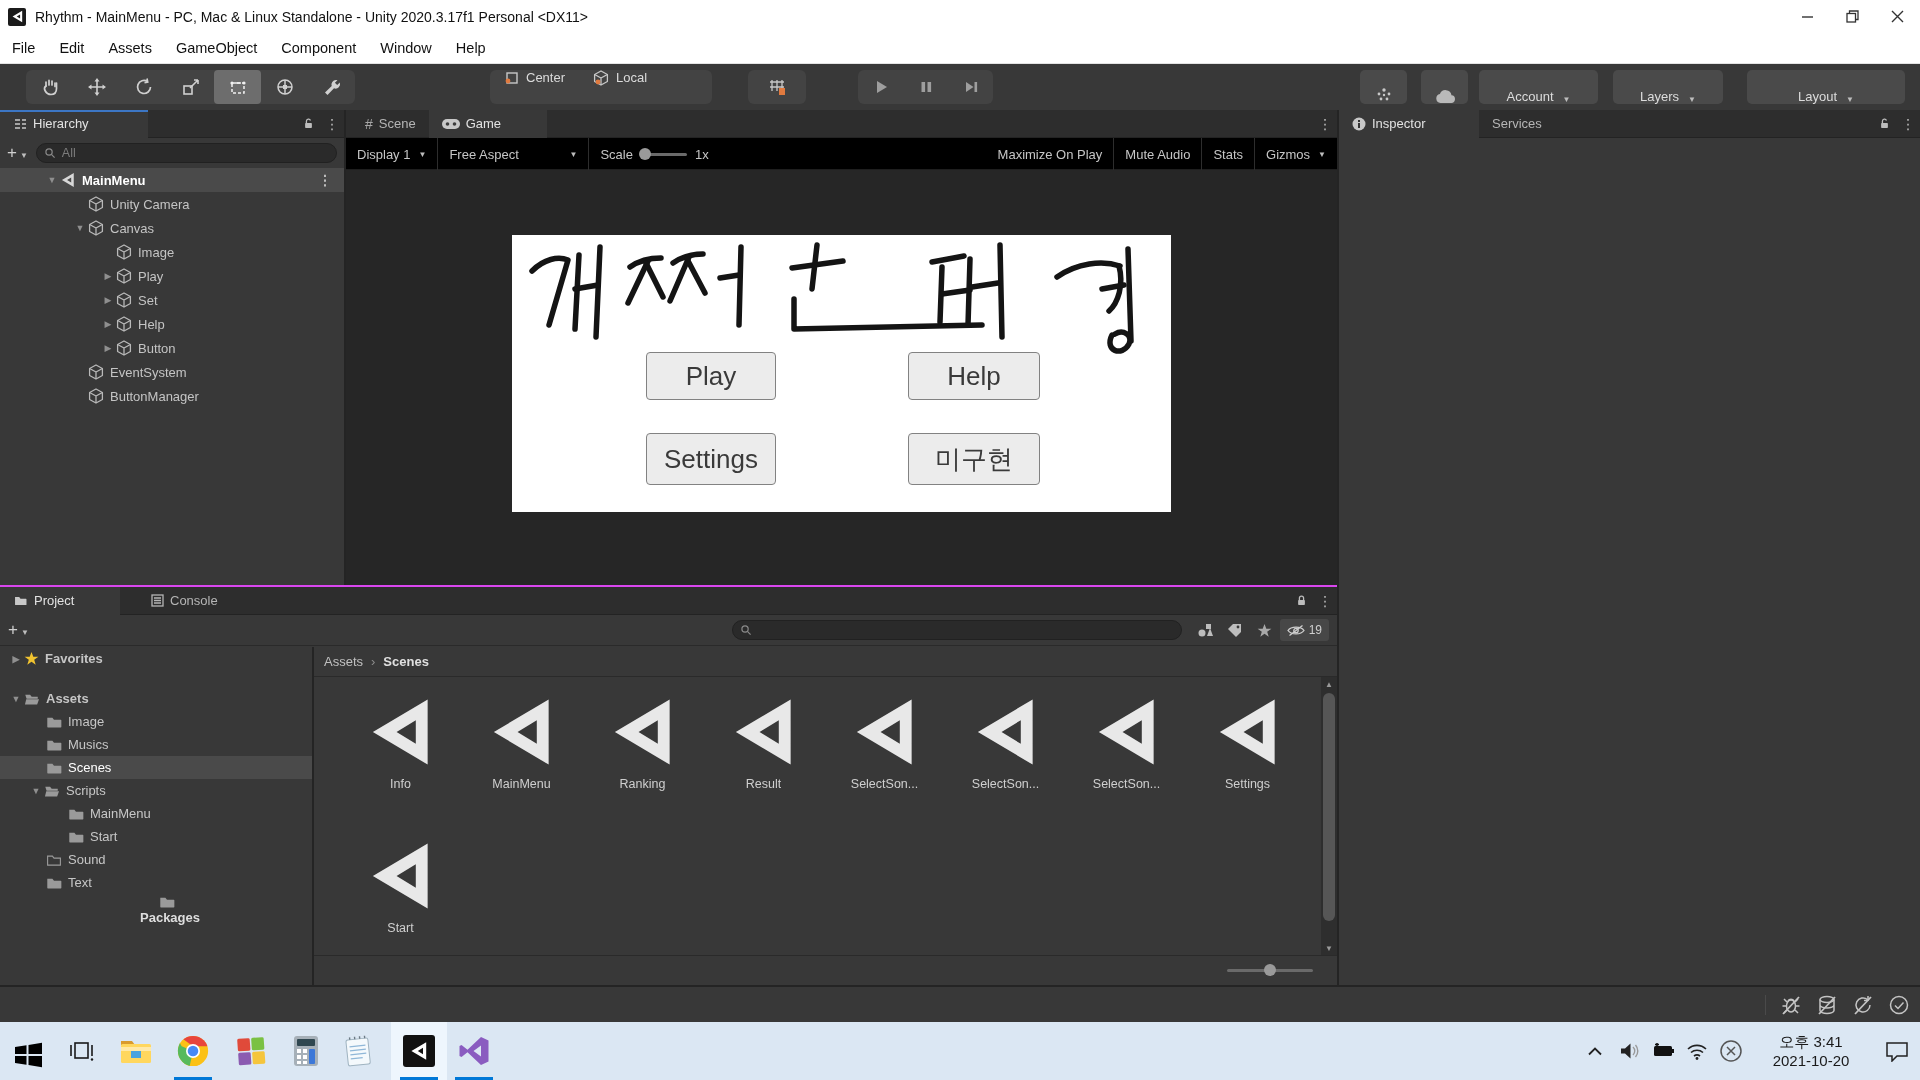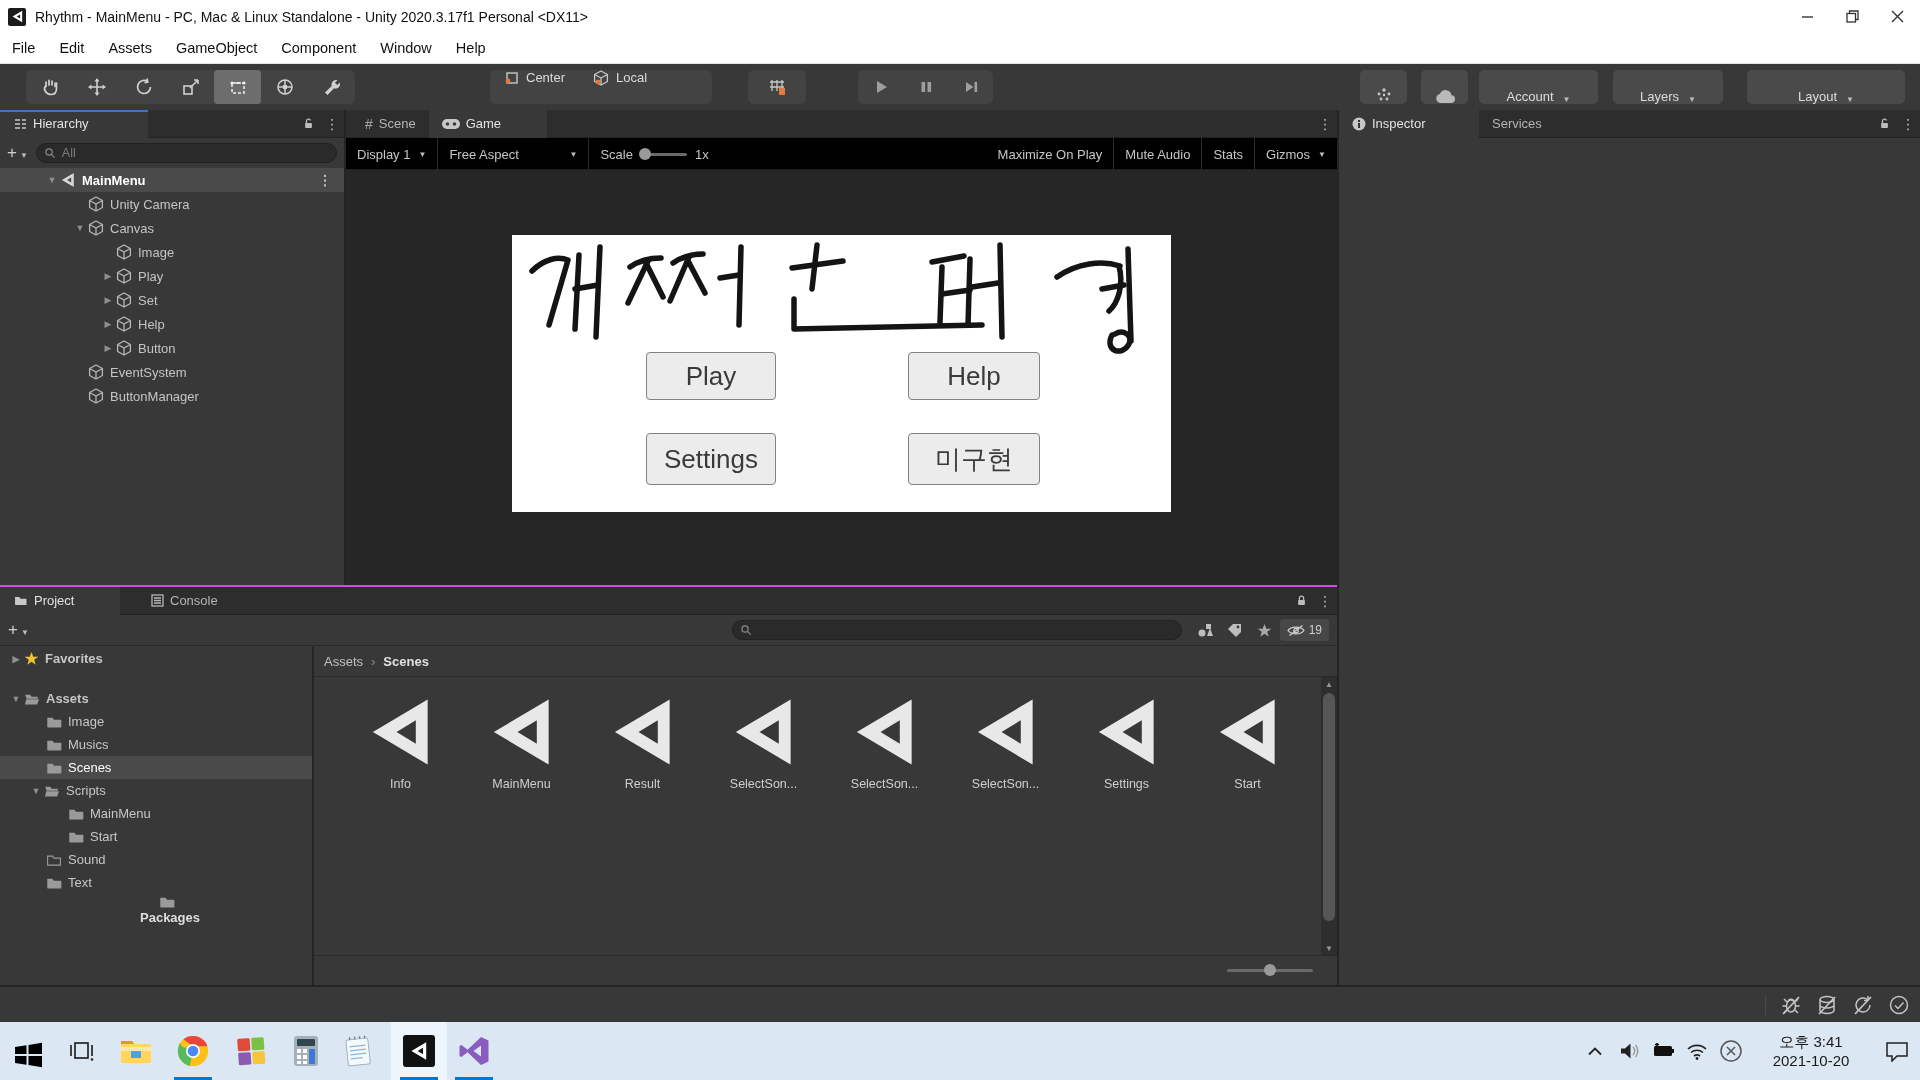--- a/index.html
+++ b/index.html
@@ -662,20 +662,26 @@
       <div class="cell">
           <svg width="74" height="74" style="color:#e8e8e8">
             <use href="#sym-unity"></use>
           </svg>
           <span class="lbl">MainMenu</span>
         </div>
       <div class="cell">
           <svg width="74" height="74" style="color:#e8e8e8">
             <use href="#sym-unity"></use>
           </svg>
+          <span class="lbl">Ranking</span>
+        </div>
+      <div class="cell">
+          <svg width="74" height="74" style="color:#e8e8e8">
+            <use href="#sym-unity"></use>
+          </svg>
           <span class="lbl">Result</span>
         </div>
       <div class="cell">
           <svg width="74" height="74" style="color:#e8e8e8">
             <use href="#sym-unity"></use>
           </svg>
           <span class="lbl">SelectSon...</span>
         </div>
       <div class="cell">
           <svg width="74" height="74" style="color:#e8e8e8">

